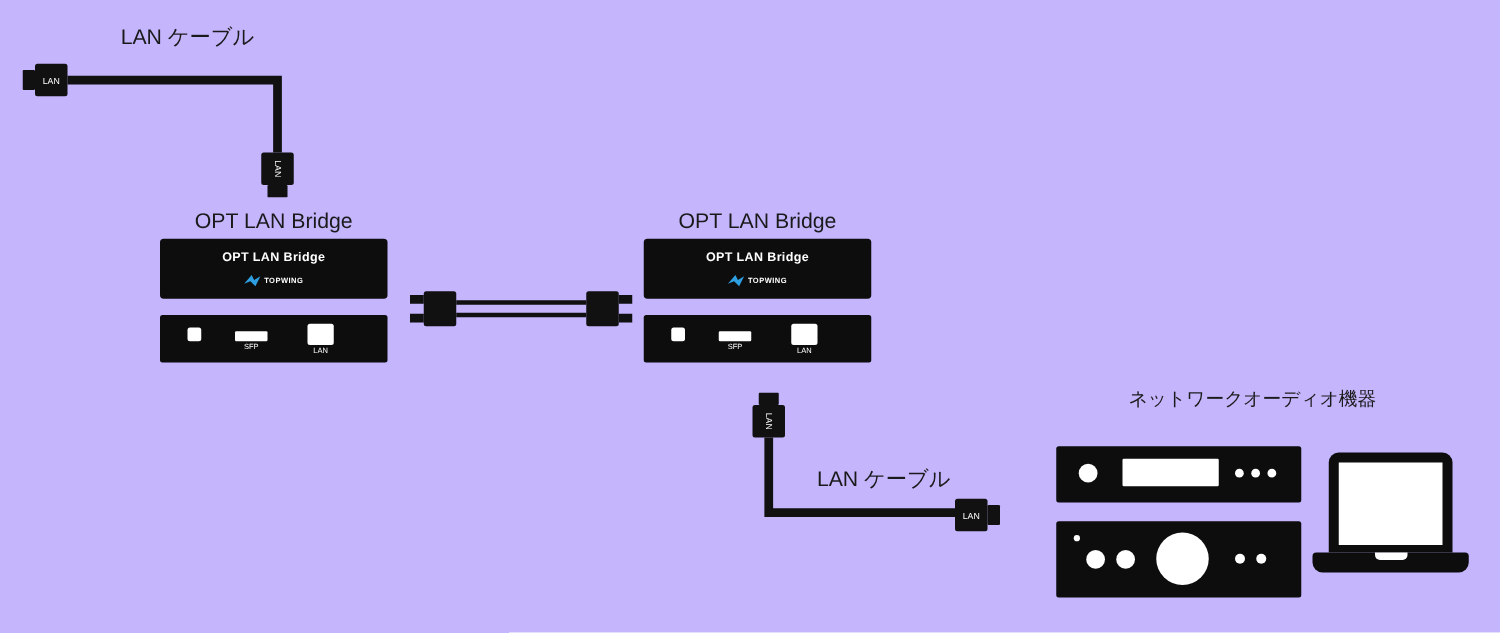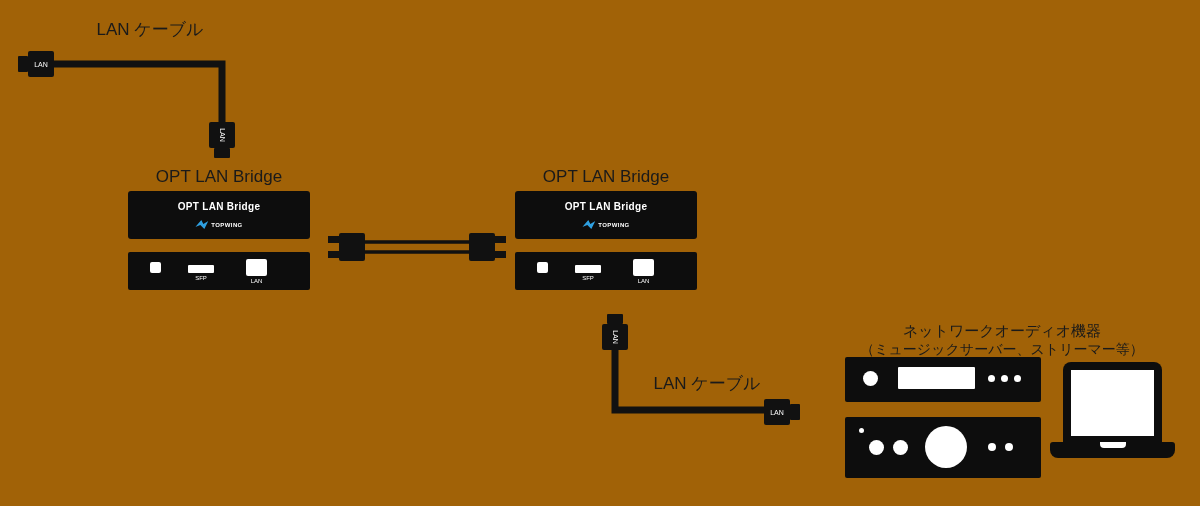--- a/index.html
+++ b/index.html
@@ -1,18 +1,18 @@
 <!DOCTYPE html>
 <html><head>
 <meta charset="utf-8">
 <style>
   * { margin:0; padding:0; box-sizing:border-box; }
   html,body { background:#ffffff; }
   body { font-family:"Liberation Sans","DejaVu Sans",sans-serif; color:#1a1a1a; }
-  .canvas { position:relative; width:1200px; height:506px; background:#a16207; overflow:hidden; }
+  .canvas { position:relative; width:1200px; height:506px; background:#c4b5fd; overflow:hidden; }
 
   .lbl { position:absolute; text-align:center; color:#1a1a1a; }
   .lbl-cable { font-size:17px; }
   .lbl-title { font-size:17px; }
   .lbl-heading1 { font-size:15px; }
   .lbl-heading2 { font-size:14px; }
 
   .abs { position:absolute; }
 
   
@@ -152,23 +152,22 @@
     </g>
     <g>
       <rect x="170" y="85" width="26" height="26" rx="2" fill="#111111"></rect>
       <rect x="196" y="90" width="10" height="16" rx="1" fill="#111111"></rect>
       <text x="183" y="101" font-size="7" fill="#ffffff" text-anchor="middle">LAN</text>
     </g>
   </svg>
 
   <div class="lbl lbl-cable" style="left:617px; top:372px; width:180px;">LAN ケーブル</div>
 
-  <div class="abs" style="left:822px; top:310px; width:360px; text-align:center;margin-top:12px;">
+  <div class="abs" style="left:822px; top:310px; width:360px; text-align:center;">
     <div class="lbl-heading1">ネットワークオーディオ機器</div>
-    <div class="lbl-heading2">（ミュージックサーバー、ストリーマー等）</div>
   </div>
 
   <div class="audio-panel" style="left:845px; top:357px; width:196px; height:45px;">
     <div class="a-circle" style="left:18px; top:14px; width:15px; height:15px;"></div>
     <div class="a-rect" style="left:53px; top:10px; width:77px; height:22px;"></div>
     <div class="a-circle" style="left:143px; top:18px; width:7px; height:7px;"></div>
     <div class="a-circle" style="left:156px; top:18px; width:7px; height:7px;"></div>
     <div class="a-circle" style="left:169px; top:18px; width:7px; height:7px;"></div>
   </div>
 

